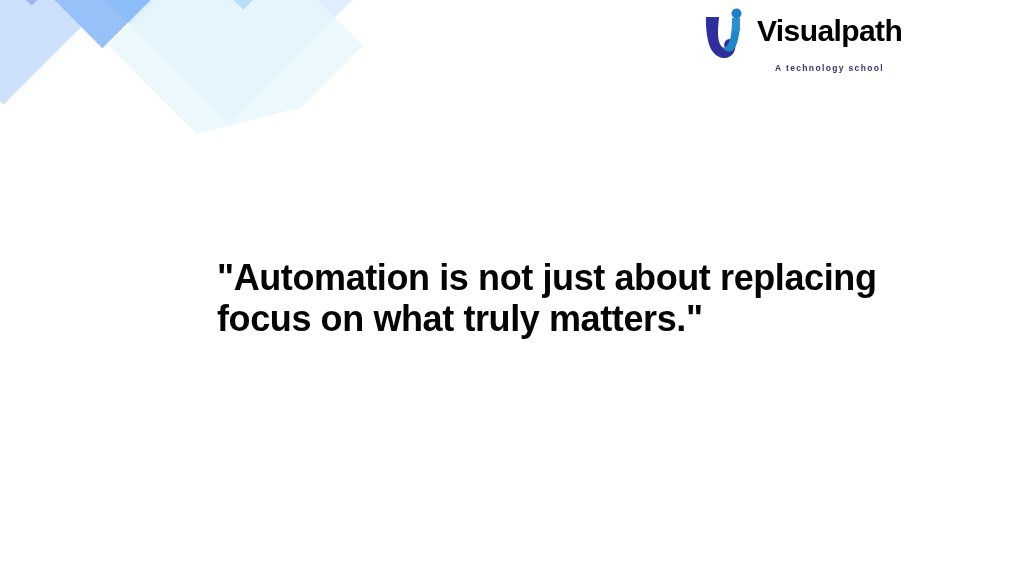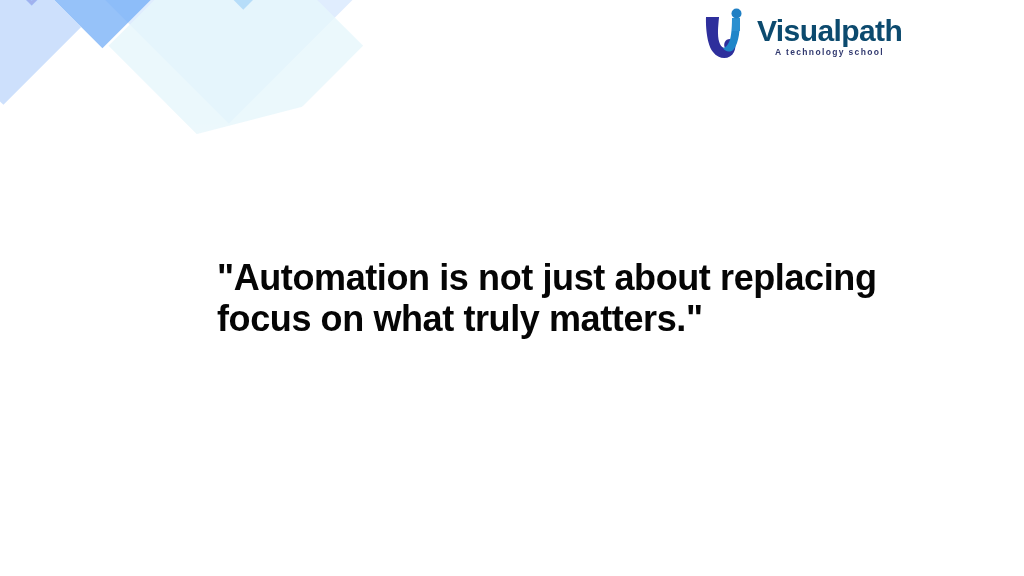--- a/index.html
+++ b/index.html
@@ -53,33 +53,33 @@
   .logo-text {
     margin-left: 4px;
     padding-top: 10px;
   }
   .logo-wordmark {
     font-family: "Liberation Sans", sans-serif;
     font-weight: bold;
     font-size: 30px;
     line-height: 30px;
     letter-spacing: -0.6px;
-    color: #0c4a6e;
+    color: #000000;
     white-space: nowrap;
   }
   .logo-tagline {
     font-family: "Liberation Sans", sans-serif;
     font-weight: bold;
     font-size: 8.5px;
     line-height: 11px;
     letter-spacing: 1.35px;
     color: #31396f;
     white-space: nowrap;
     text-align: center;
-    margin-top: 1px;
+    margin-top: 17px;
   }
 
   
   .quote {
     position: absolute;
     left: 177px;
     top: 241px;
     width: 690px;
   }
   .quote-line {

